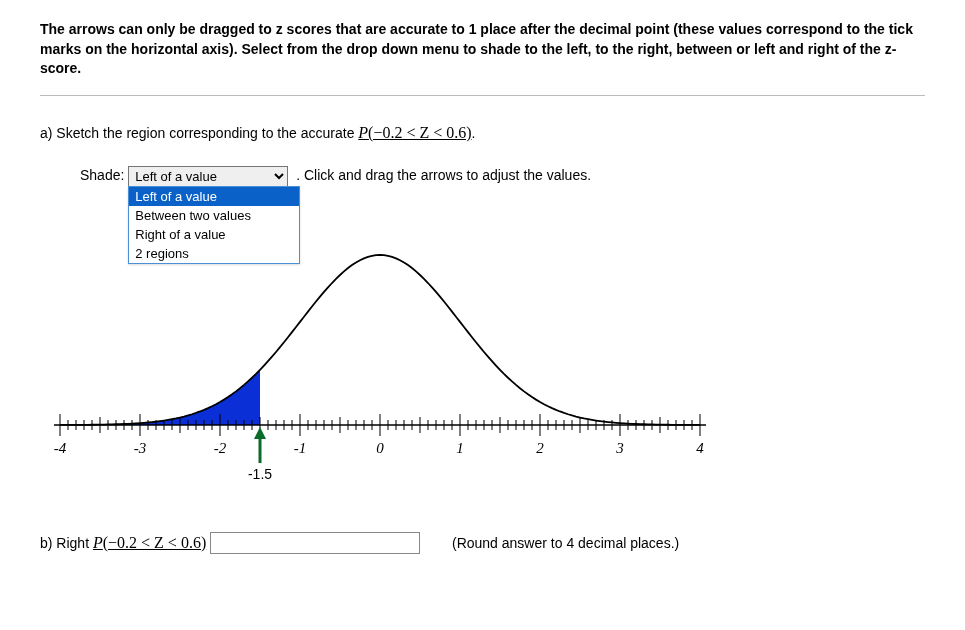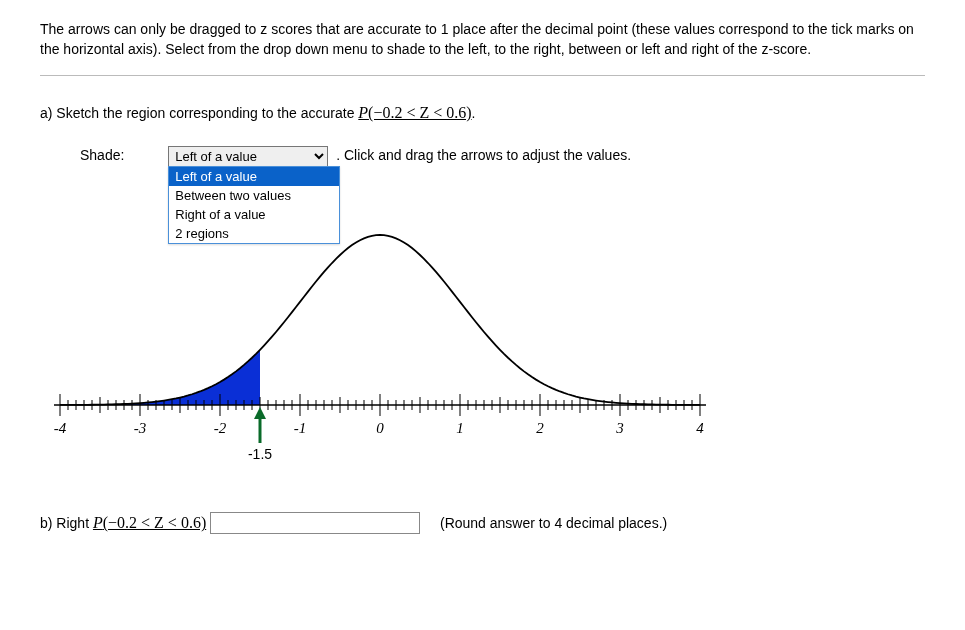--- a/index.html
+++ b/index.html
@@ -7,20 +7,21 @@
     margin: 0;
     padding: 20px 40px;
     font-family: Verdana, Geneva, sans-serif;
     font-size: 14px;
     color: #000;
     width: 965px;
   }
   .instructions {
     line-height: 1.4;
     margin-bottom: 16px;
+    font-weight: bold;
   }
   hr.rule {
     border: none;
     border-top: 1px solid #bbb;
     margin: 10px 0 28px 0;
   }
   .part-a {
     margin-bottom: 18px;
   }
   .math {
@@ -32,21 +33,20 @@
   .math .upright { font-style: normal; }
   .shade-row {
     margin-top: 24px;
     position: relative;
   }
   .shade-label { font-weight: normal; margin-left: 40px; }
   .select-wrap {
     display: inline-block;
     position: relative;
     vertical-align: middle;
-    margin-left: 40px;
   }
   select.shade-select {
     font-family: Arial, sans-serif;
     font-size: 13px;
     padding: 1px 2px;
     width: 160px;
     border: 1px solid #767676;
     background: #efefef;
   }
   .dropdown-open {
@@ -89,21 +89,21 @@
     margin-top: 44px;
   }
   input.answer {
     width: 210px;
     font-size: 14px;
     padding: 2px 4px;
     border: 1px solid #888;
     vertical-align: baseline;
   }
   .round-note {
-    margin-left: 16px;
+    margin-left: 28px;
   }
 </style>
 </head>
 <body>
 
 <div class="instructions">The arrows can only be dragged to z scores that are accurate to 1 place after the decimal point (these values correspond to the tick marks on the horizontal axis). Select from the drop down menu to shade to the left, to the right, between or left and right of the z-score.</div>
 
 <hr class="rule">
 
 <div class="part-a">

